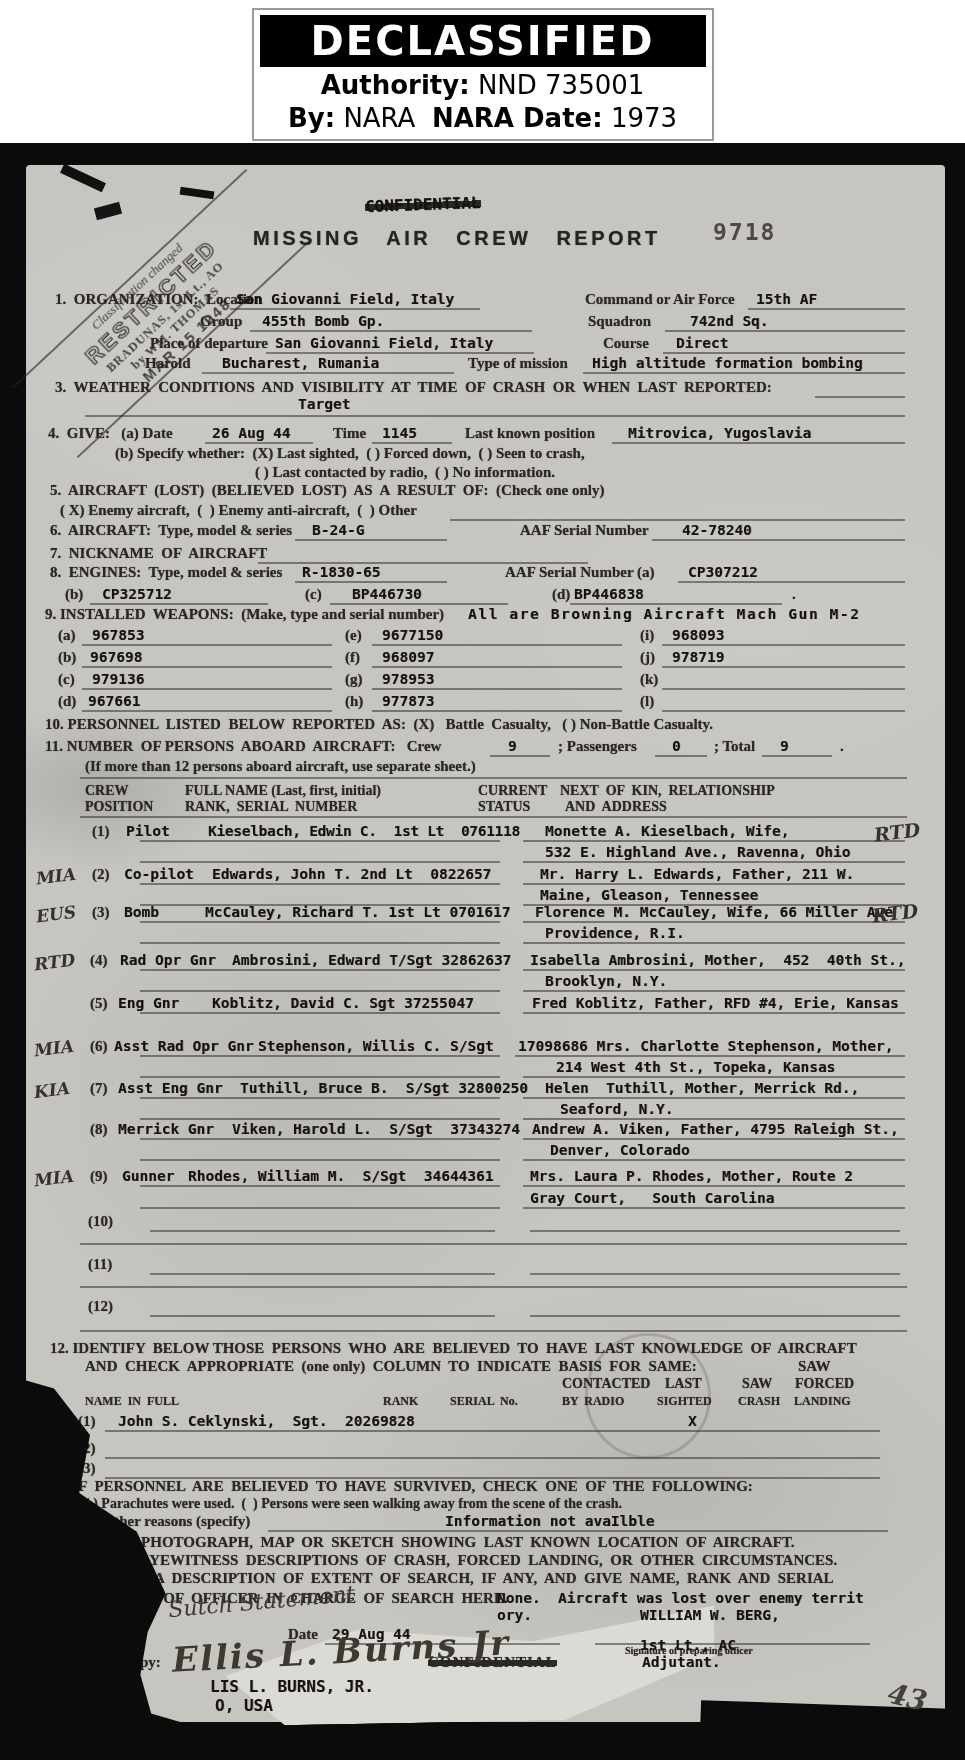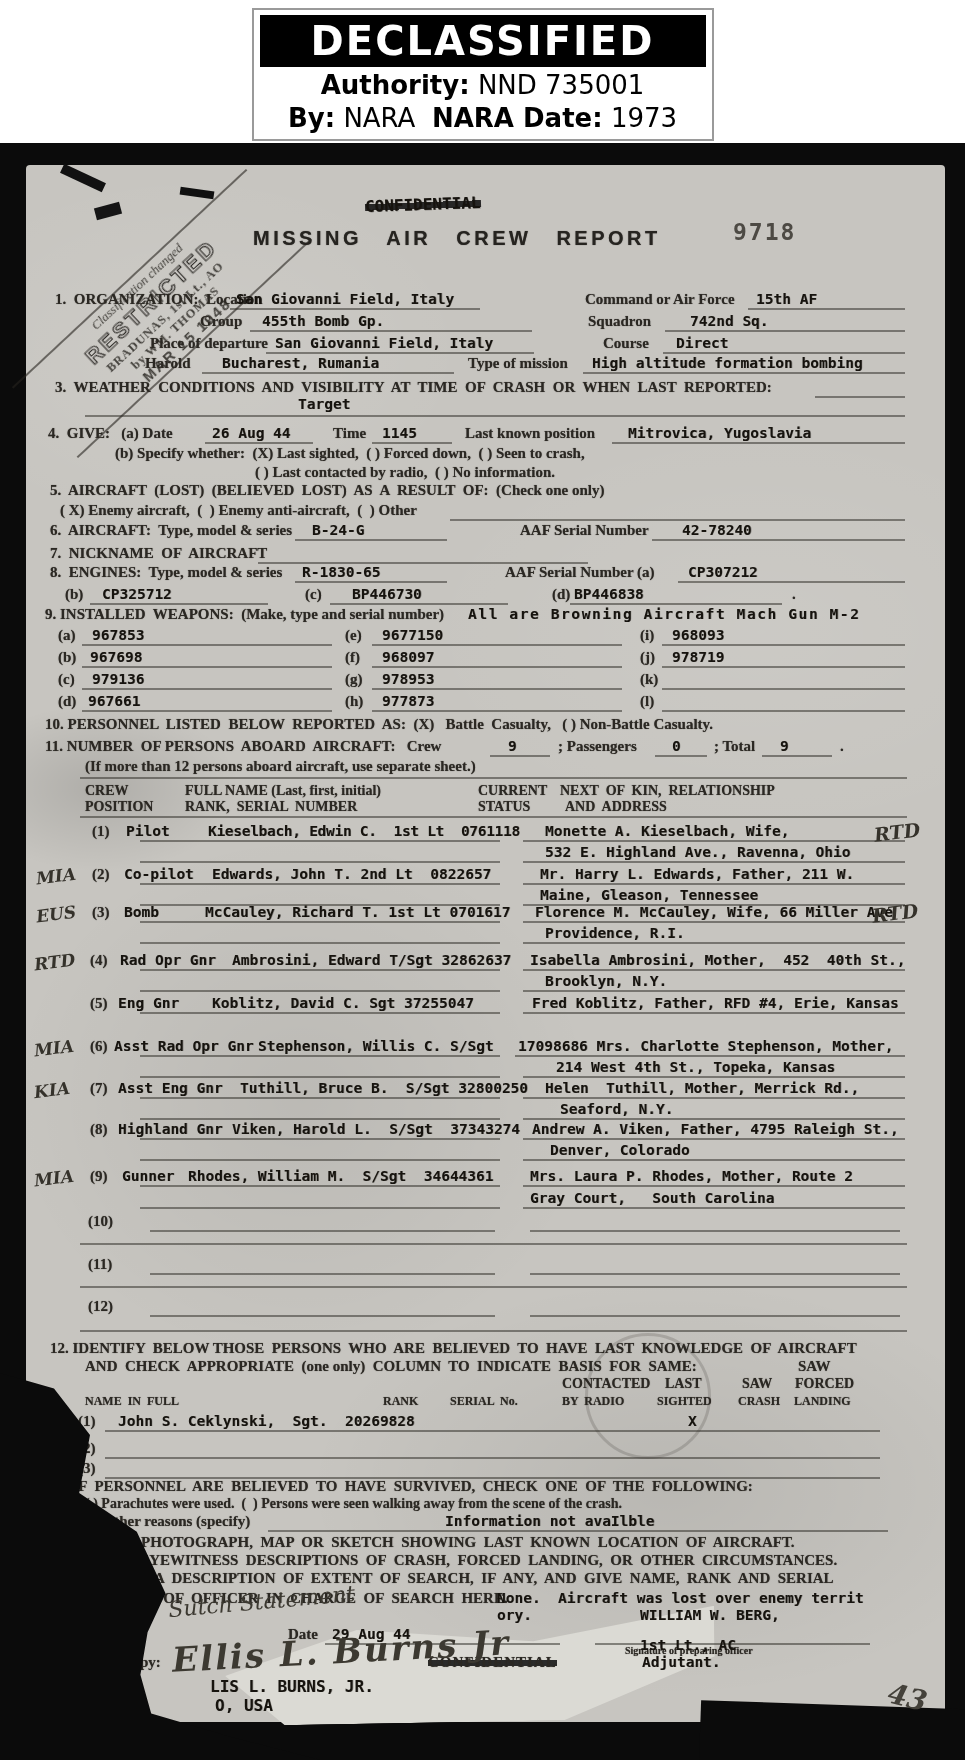--- a/index.html
+++ b/index.html
@@ -81,21 +81,21 @@
 <div class="scan">
   <div class="paper"></div>
   <div class="speck1"></div>
   <div class="speck2"></div>
   <div class="speck3"></div>
   <div class="fold"></div>
   <div class="circle-stamp"></div>
 
   <span class="ts strike" style="left:365px;top:52px;font-size:16px;transform:rotate(-2deg);">CONFIDENTIAL</span>
   <span class="title" style="left:253px;top:84px;">MISSING  AIR  CREW  REPORT</span>
-  <span class="repnum" style="left:733px;top:76px;">9718</span>
+  <span class="repnum" style="left:713px;top:76px;">9718</span>
 
   <div class="diag">
     <div class="diag-bar"></div>
     <div class="d1">Classification changed</div>
     <div class="d2">RESTRICTED</div>
     <div class="d3">BRADUNAS, 1st Lt., AO</div>
     <div class="d4">by WM. THOMAS</div>
     <div class="d5">MAR 15 1948</div>
     <div class="diag-bar"></div>
   </div>
@@ -380,21 +380,21 @@
     <span class="ts" style="left:545px">Helen  Tuthill, Mother, Merrick Rd.,</span>
   </div>
   <div class="ln" style="top:958px">
     <div class="ul" style="left:140px;width:360px"></div>
     <div class="ul" style="left:523px;width:382px"></div>
     <span class="ts" style="left:560px">Seaford, N.Y.</span>
   </div>
 
   <div class="ln" style="top:978px">
     <span class="ps" style="left:90px">(8)</span>
-    <span class="ts" style="left:118px">Highland Gnr</span>
+    <span class="ts" style="left:118px">Merrick Gnr</span>
     <div class="ul" style="left:140px;width:360px"></div>
     <span class="ts" style="left:232px">Viken, Harold L.  S/Sgt  37343274</span>
     <div class="ul" style="left:523px;width:382px"></div>
     <span class="ts" style="left:532px">Andrew A. Viken, Father, 4795 Raleigh St.,</span>
   </div>
   <div class="ln" style="top:999px">
     <div class="ul" style="left:140px;width:360px"></div>
     <div class="ul" style="left:523px;width:382px"></div>
     <span class="ts" style="left:550px">Denver, Colorado</span>
   </div>

